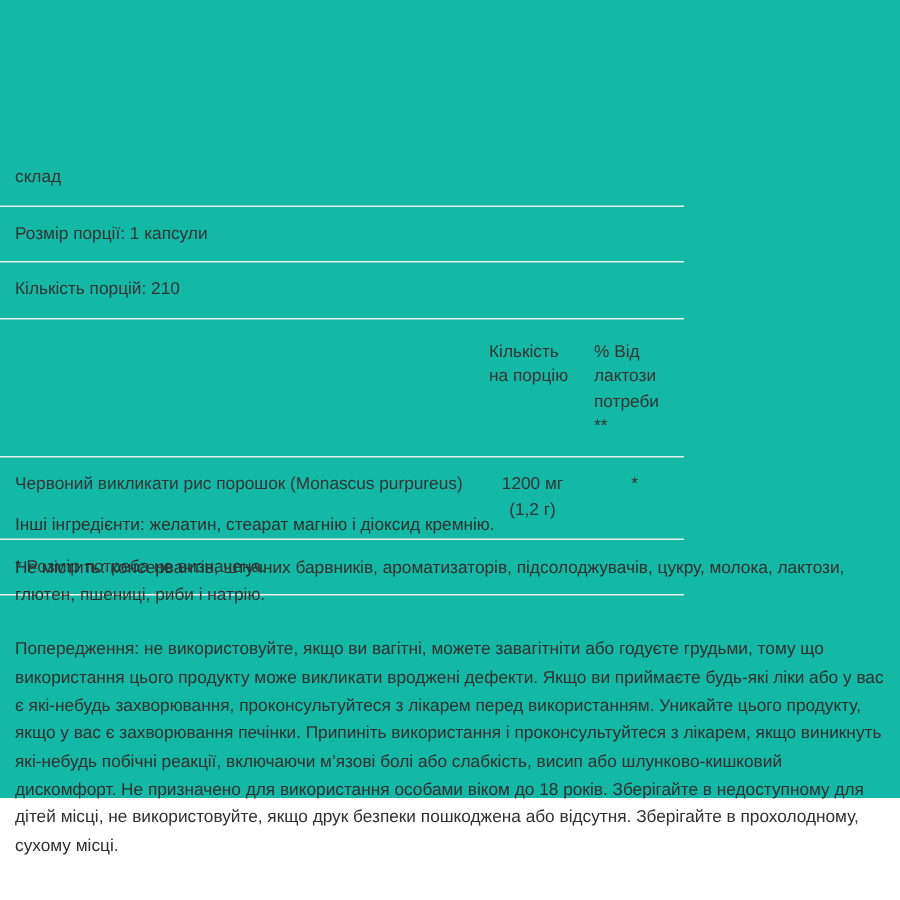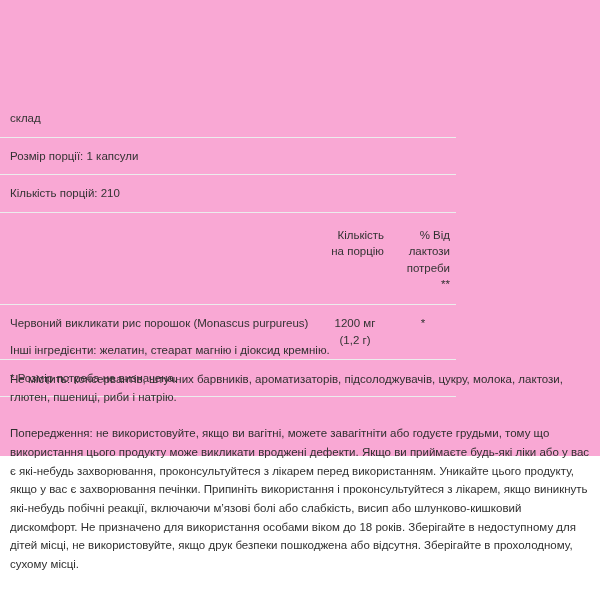--- a/index.html
+++ b/index.html
@@ -12,22 +12,22 @@
     height: 600px;
     overflow: hidden;
     font-family: "Liberation Sans", sans-serif;
     color: #333333;
     -webkit-font-smoothing: antialiased;
   }
 
   .page {
     position: relative;
     width: 600px;
-    height: 456px;
-    background: #f9a8d4;
+    height: 532px;
+    background: #14b8a6;
   }
 
   
   .facts-table {
     position: absolute;
     left: 0;
     top: 100px;
     width: 456px;
     border-collapse: collapse;
     table-layout: fixed;
@@ -55,21 +55,20 @@
 
   .col-name   { width: 320px; }
   .col-amount { width: 70px; }
   .col-dv     { width: 66px; }
 
   .head-cell {
     padding: 14px 6px 12px 6px;
     font-size: 11.5px;
     line-height: 1.42;
     color: #333333;
-    text-align: right;
   }
 
   .spacer-row td { height: 28px; }
   .tall-row td   { height: 24px; }
 
   .dv-star {
     font-size: 11.5px;
     color: #333333;
   }
 

